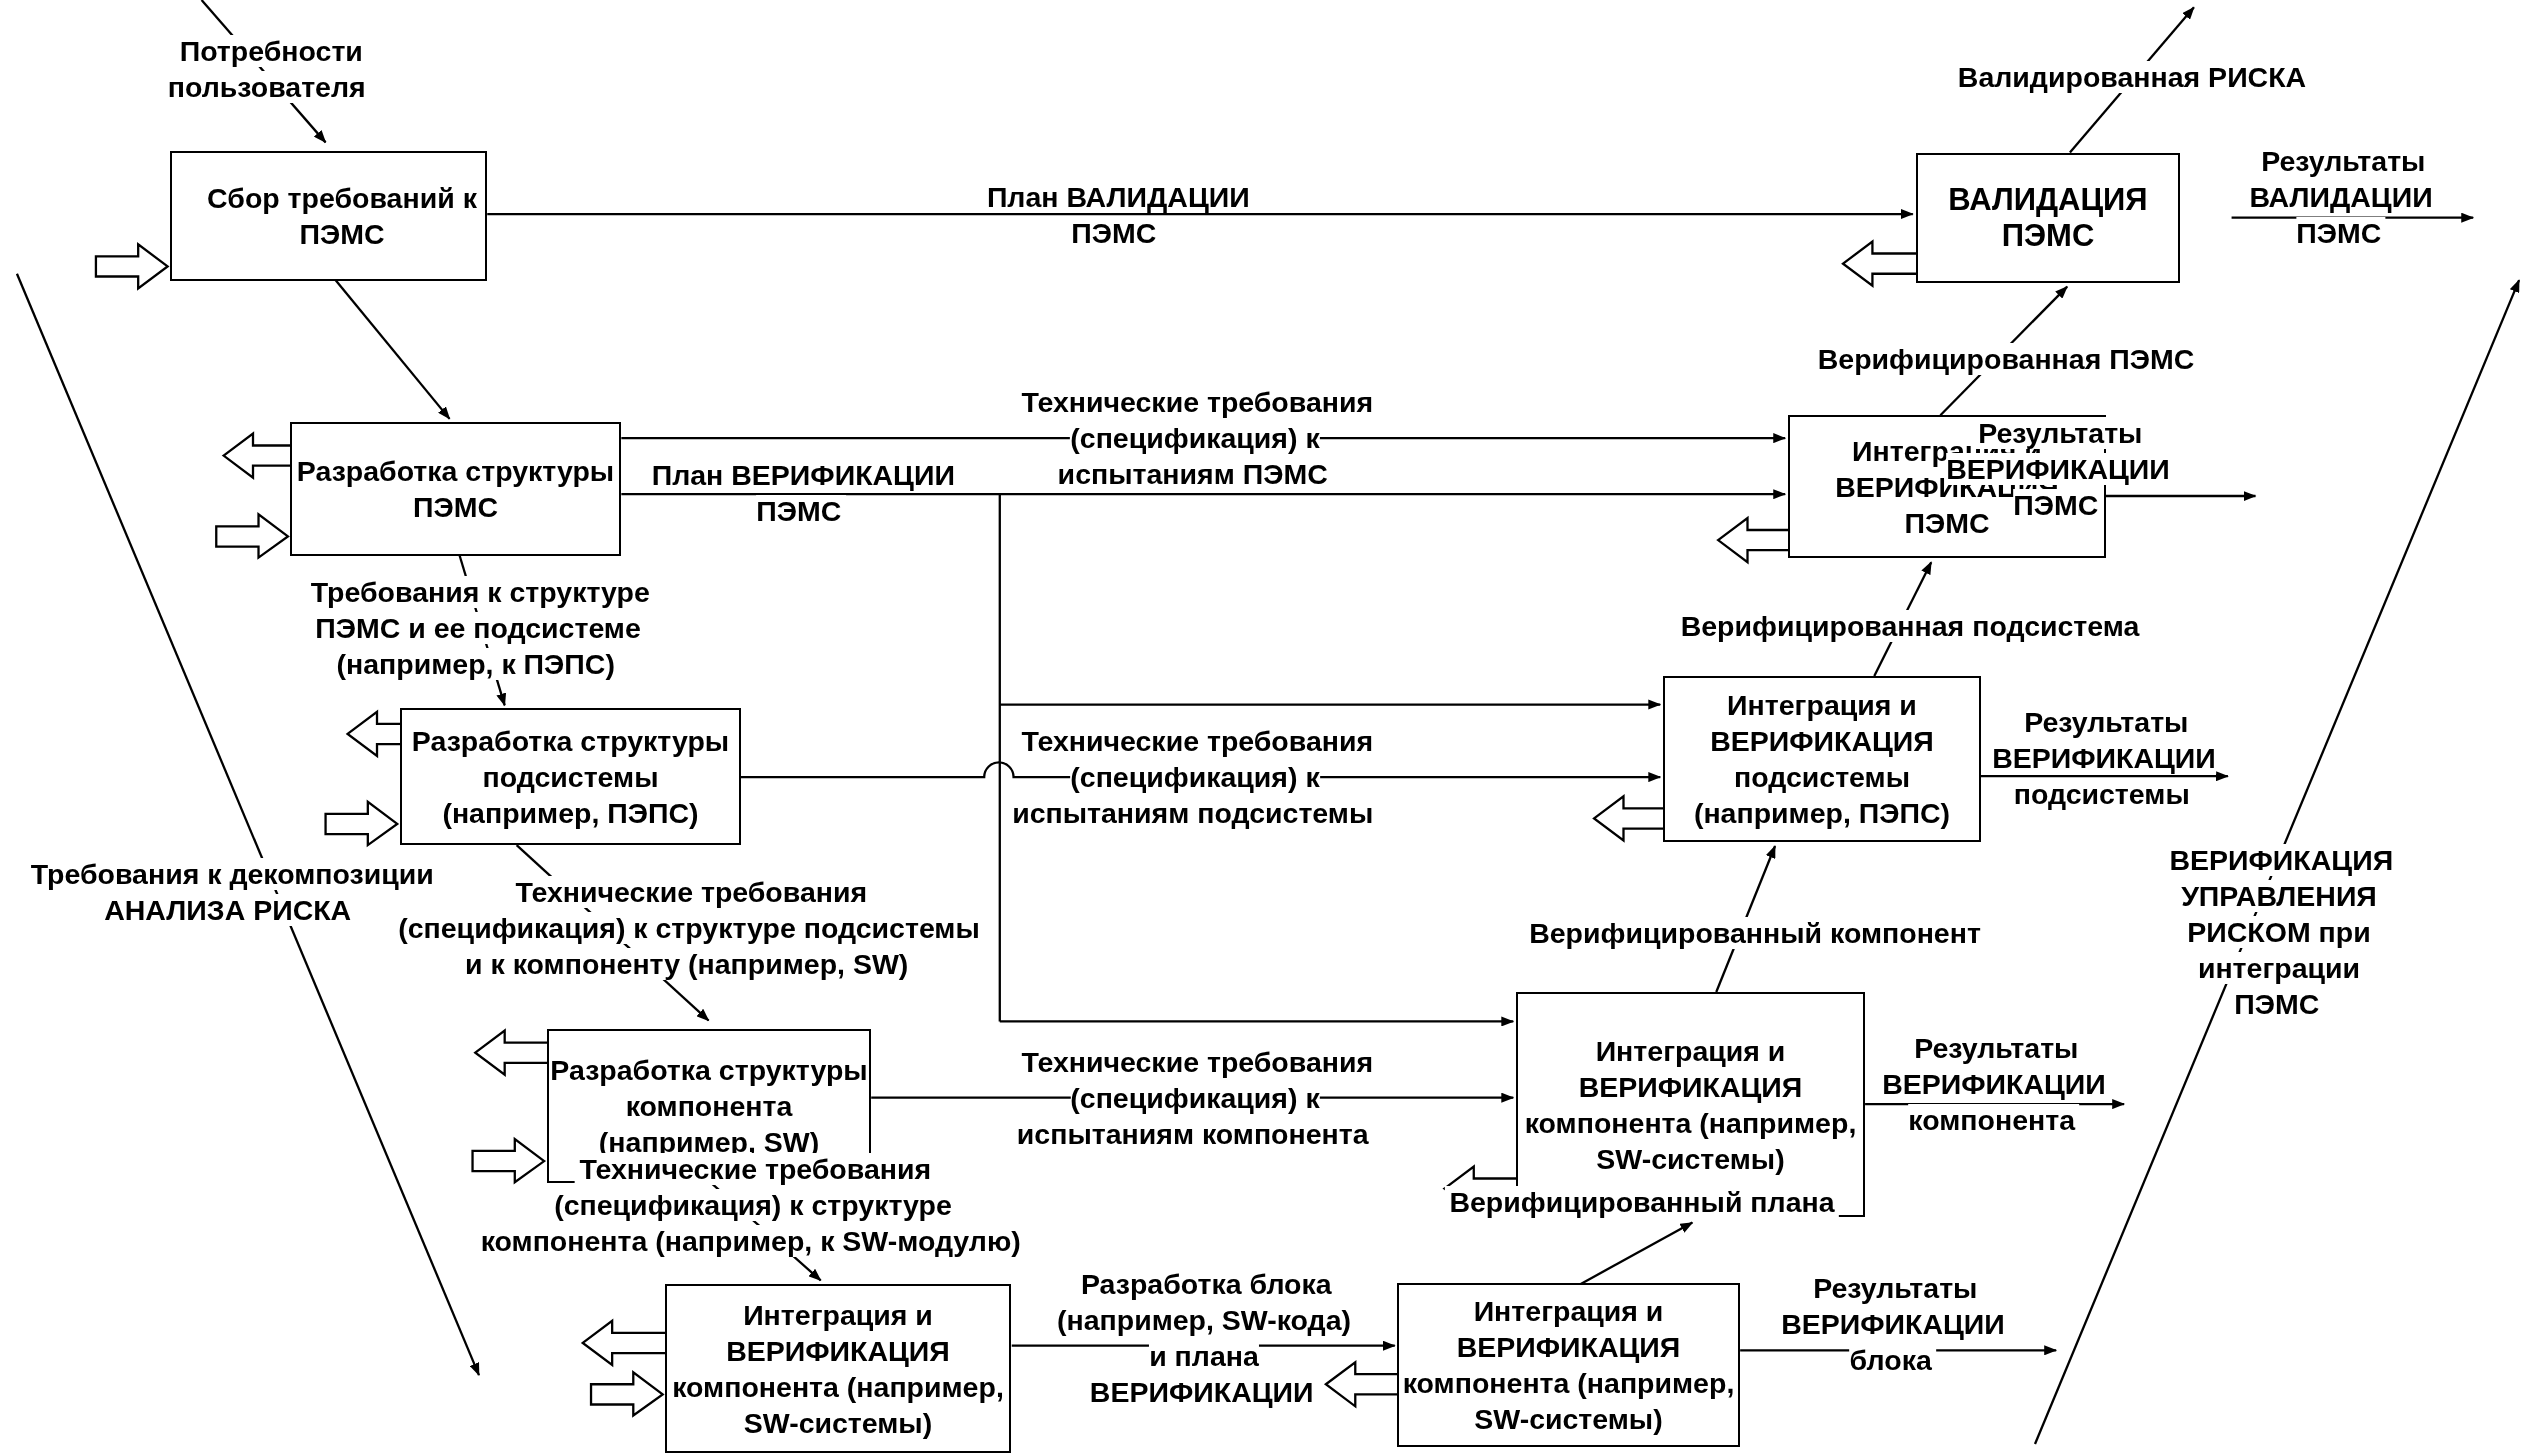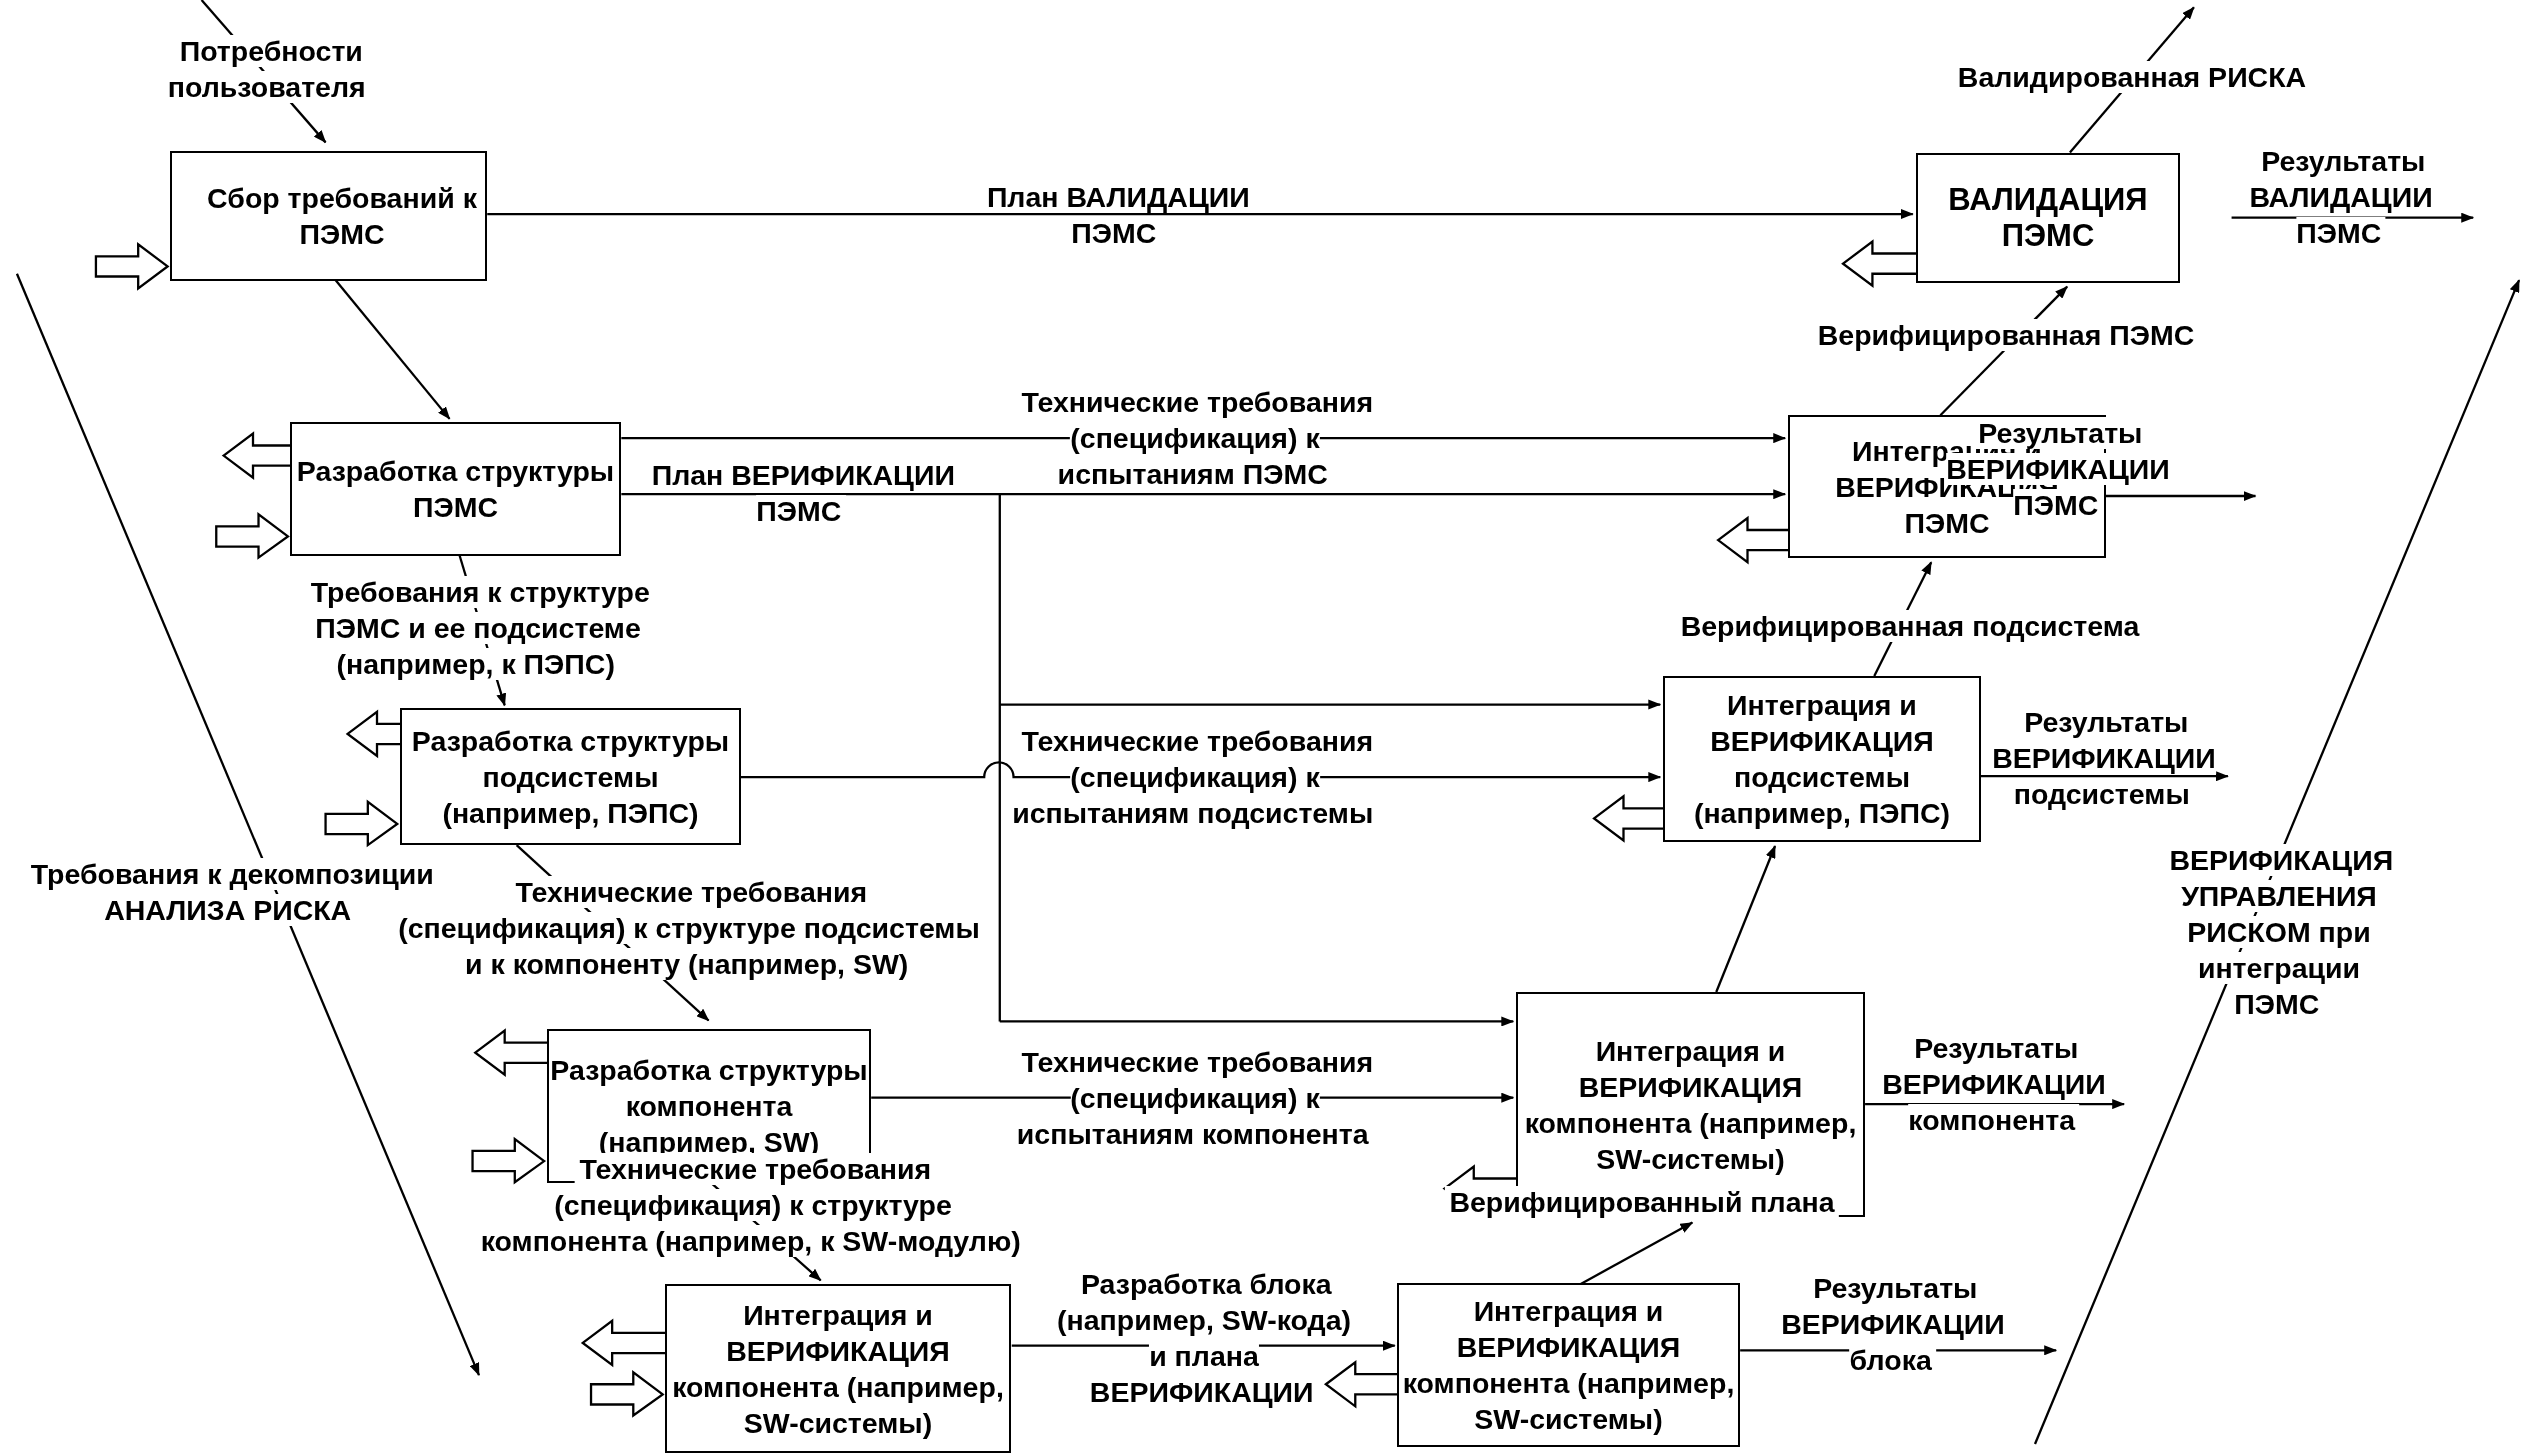--- a/index.html
+++ b/index.html
@@ -108,21 +108,21 @@
 ПЭМС</span></div>
   <div class="lbl" style="left:2132px;top:77px;"><span>Валидированная РИСКА</span></div>
   <div class="lbl" style="left:2341px;top:197px;"><span>Результаты
 ВАЛИДАЦИИ
 ПЭМС</span></div>
   <div class="lbl" style="left:1195px;top:438px;"><span>Технические требования
 (спецификация) к
 испытаниям ПЭМС</span></div>
   <div class="lbl" style="left:801px;top:493px;"><span>План ВЕРИФИКАЦИИ
 ПЭМС</span></div>
-  <div class="lbl" style="left:2006px;top:335px;"><span>Верифицированная ПЭМС</span></div>
+  <div class="lbl" style="left:2006px;top:359px;"><span>Верифицированная ПЭМС</span></div>
   <div class="lbl" style="left:2058px;top:469px;"><span>Результаты
 ВЕРИФИКАЦИИ
 ПЭМС</span></div>
   <div class="lbl" style="left:478px;top:628px;"><span>Требования к структуре
 ПЭМС и ее подсистеме
 (например, к ПЭПС)</span></div>
   <div class="lbl" style="left:1195px;top:777px;"><span>Технические требования
 (спецификация) к
 испытаниям подсистемы</span></div>
   <div class="lbl" style="left:1910px;top:626px;"><span>Верифицированная подсистема</span></div>
@@ -130,20 +130,21 @@
 ВЕРИФИКАЦИИ
 подсистемы</span></div>
   <div class="lbl" style="left:230px;top:892px;"><span>Требования к декомпозиции
 АНАЛИЗА РИСКА</span></div>
   <div class="lbl" style="left:689px;top:928px;"><span>Технические требования
 (спецификация) к структуре подсистемы
 и к компоненту (например, SW)</span></div>
   <div class="lbl" style="left:1195px;top:1098px;"><span>Технические требования
 (спецификация) к
 испытаниям компонента</span></div>
+  <div class="lbl" style="left:1755px;top:933px;"><span>Верифицированный компонент</span></div>
   <div class="lbl" style="left:1994px;top:1084px;"><span>Результаты
 ВЕРИФИКАЦИИ
 компонента</span></div>
   <div class="lbl" style="left:2279px;top:932px;"><span>ВЕРИФИКАЦИЯ УПРАВЛЕНИЯ
 РИСКОМ при интеграции ПЭМС</span></div>
   <div class="lbl" style="left:753px;top:1205px;"><span>Технические требования
 (спецификация) к структуре
 компонента (например, к SW-модулю)</span></div>
   <div class="lbl" style="left:1204px;top:1338px;"><span>Разработка блока
 (например, SW-кода)

